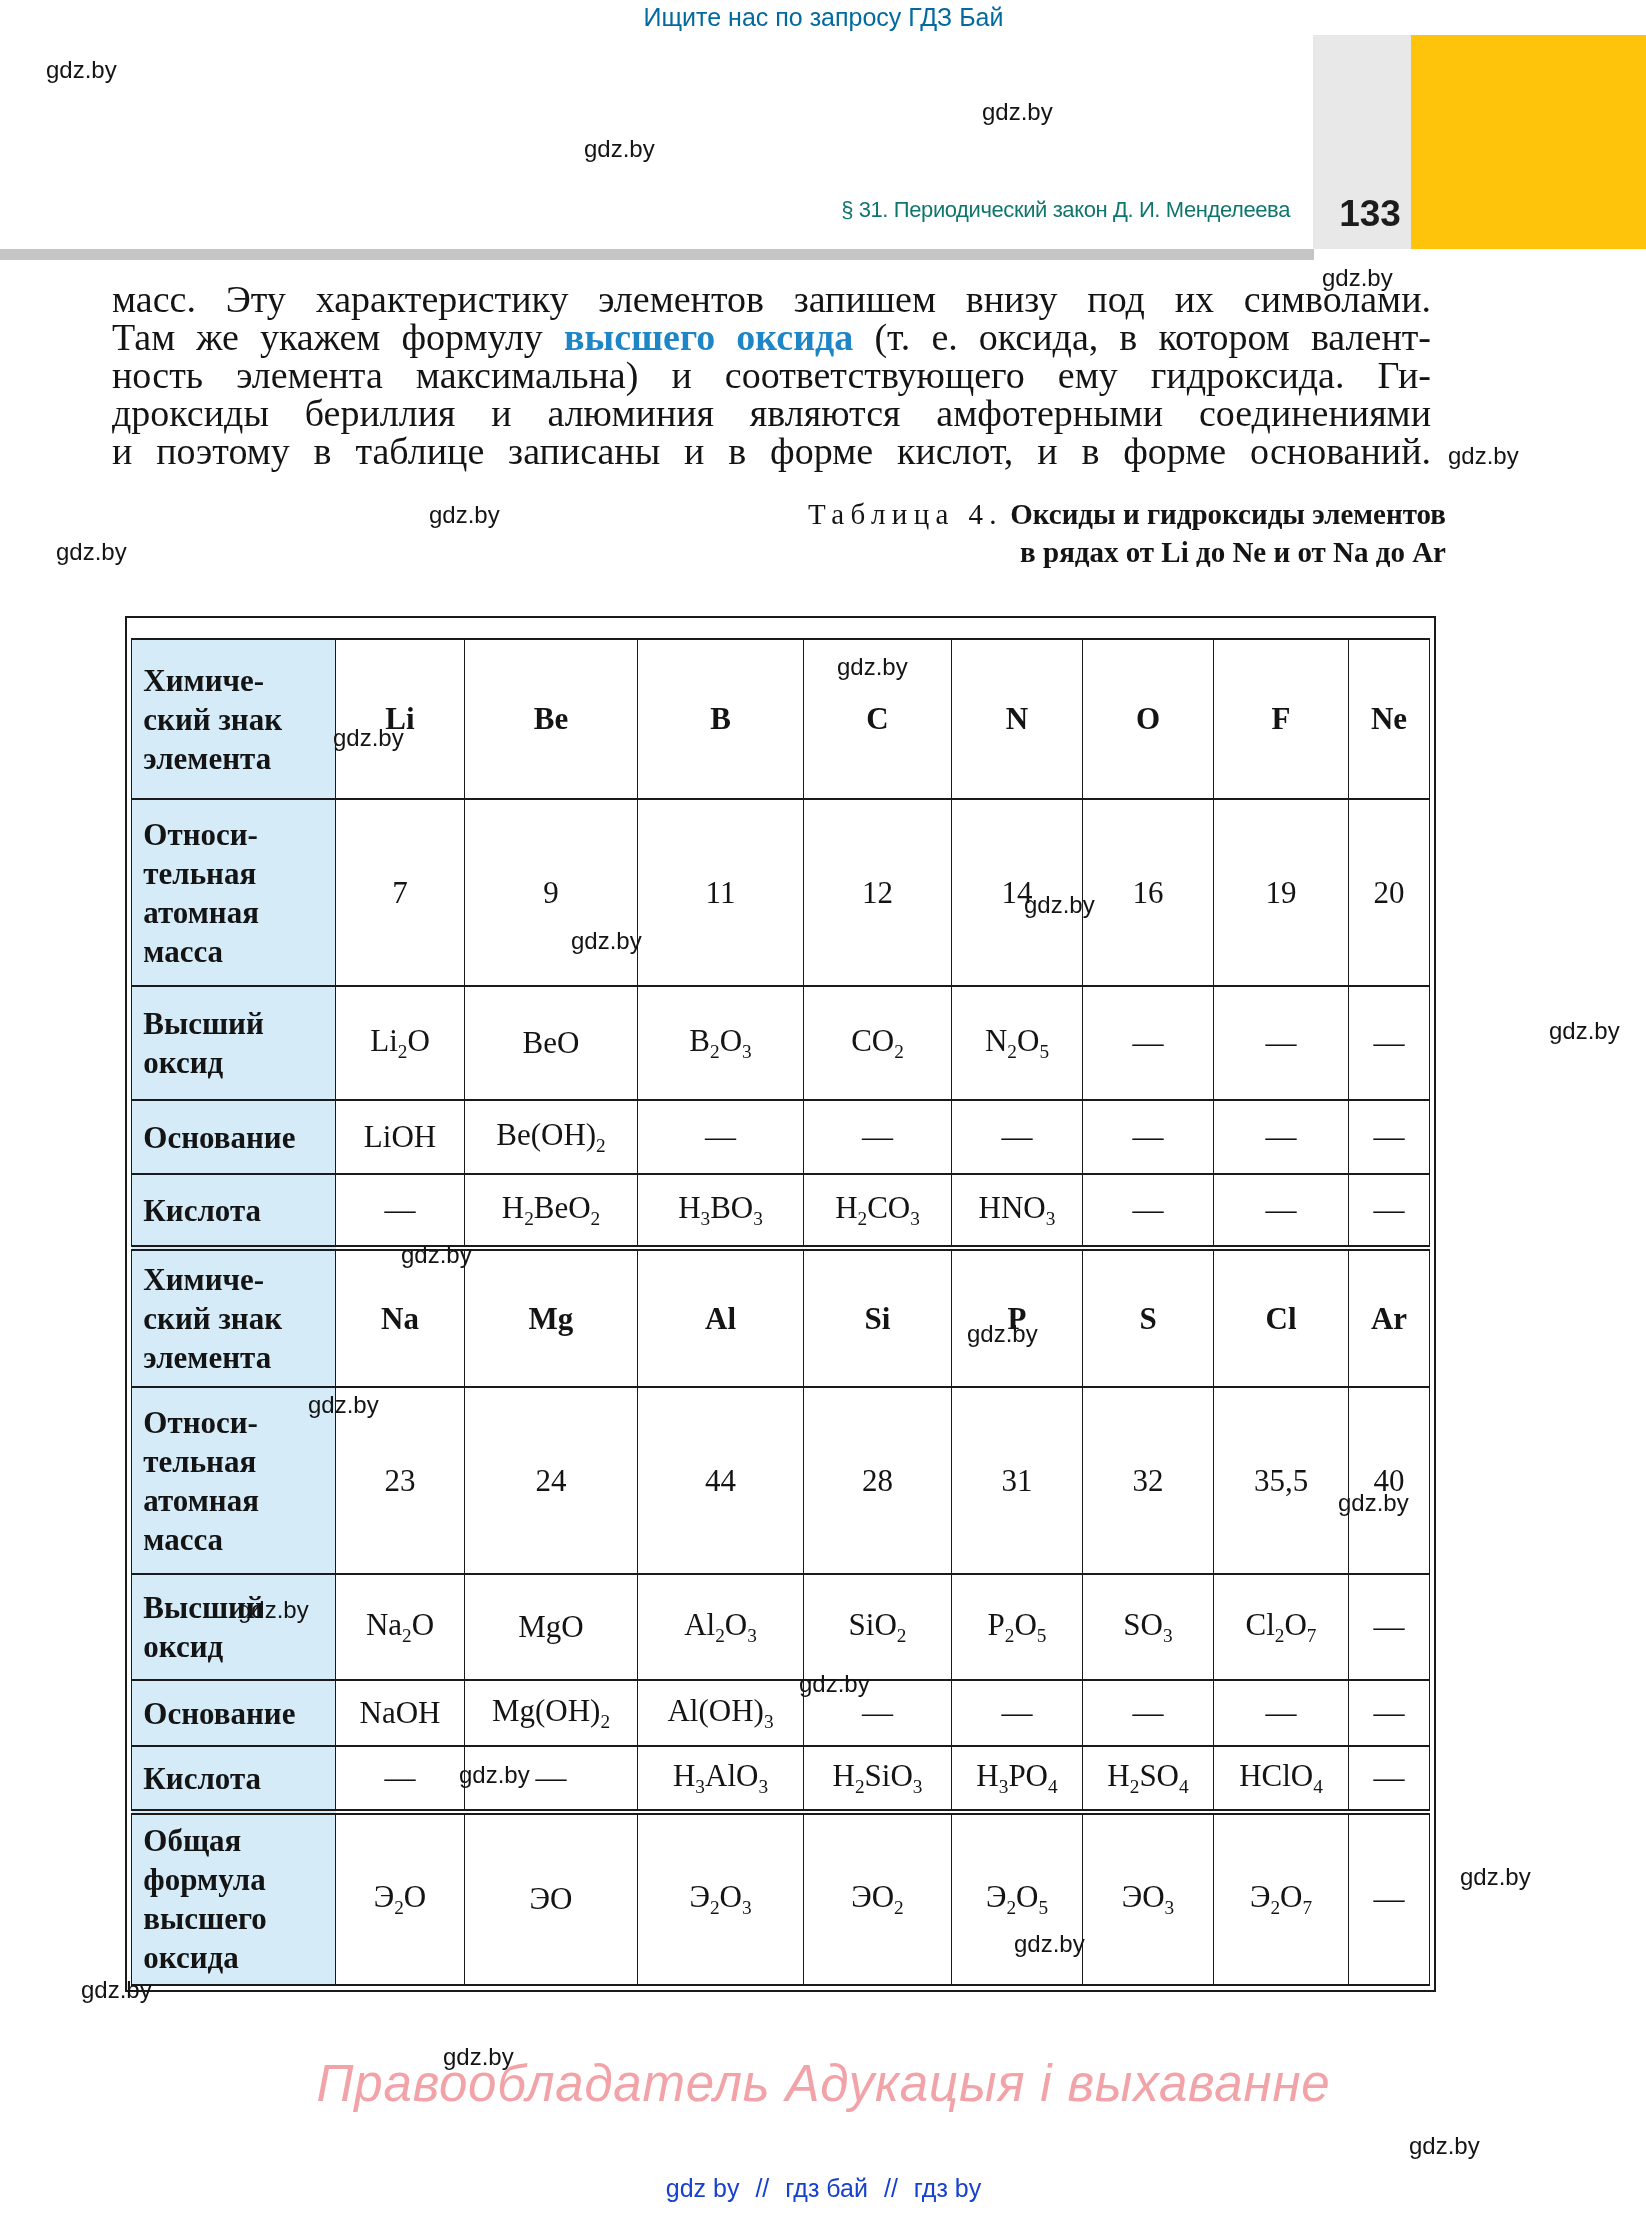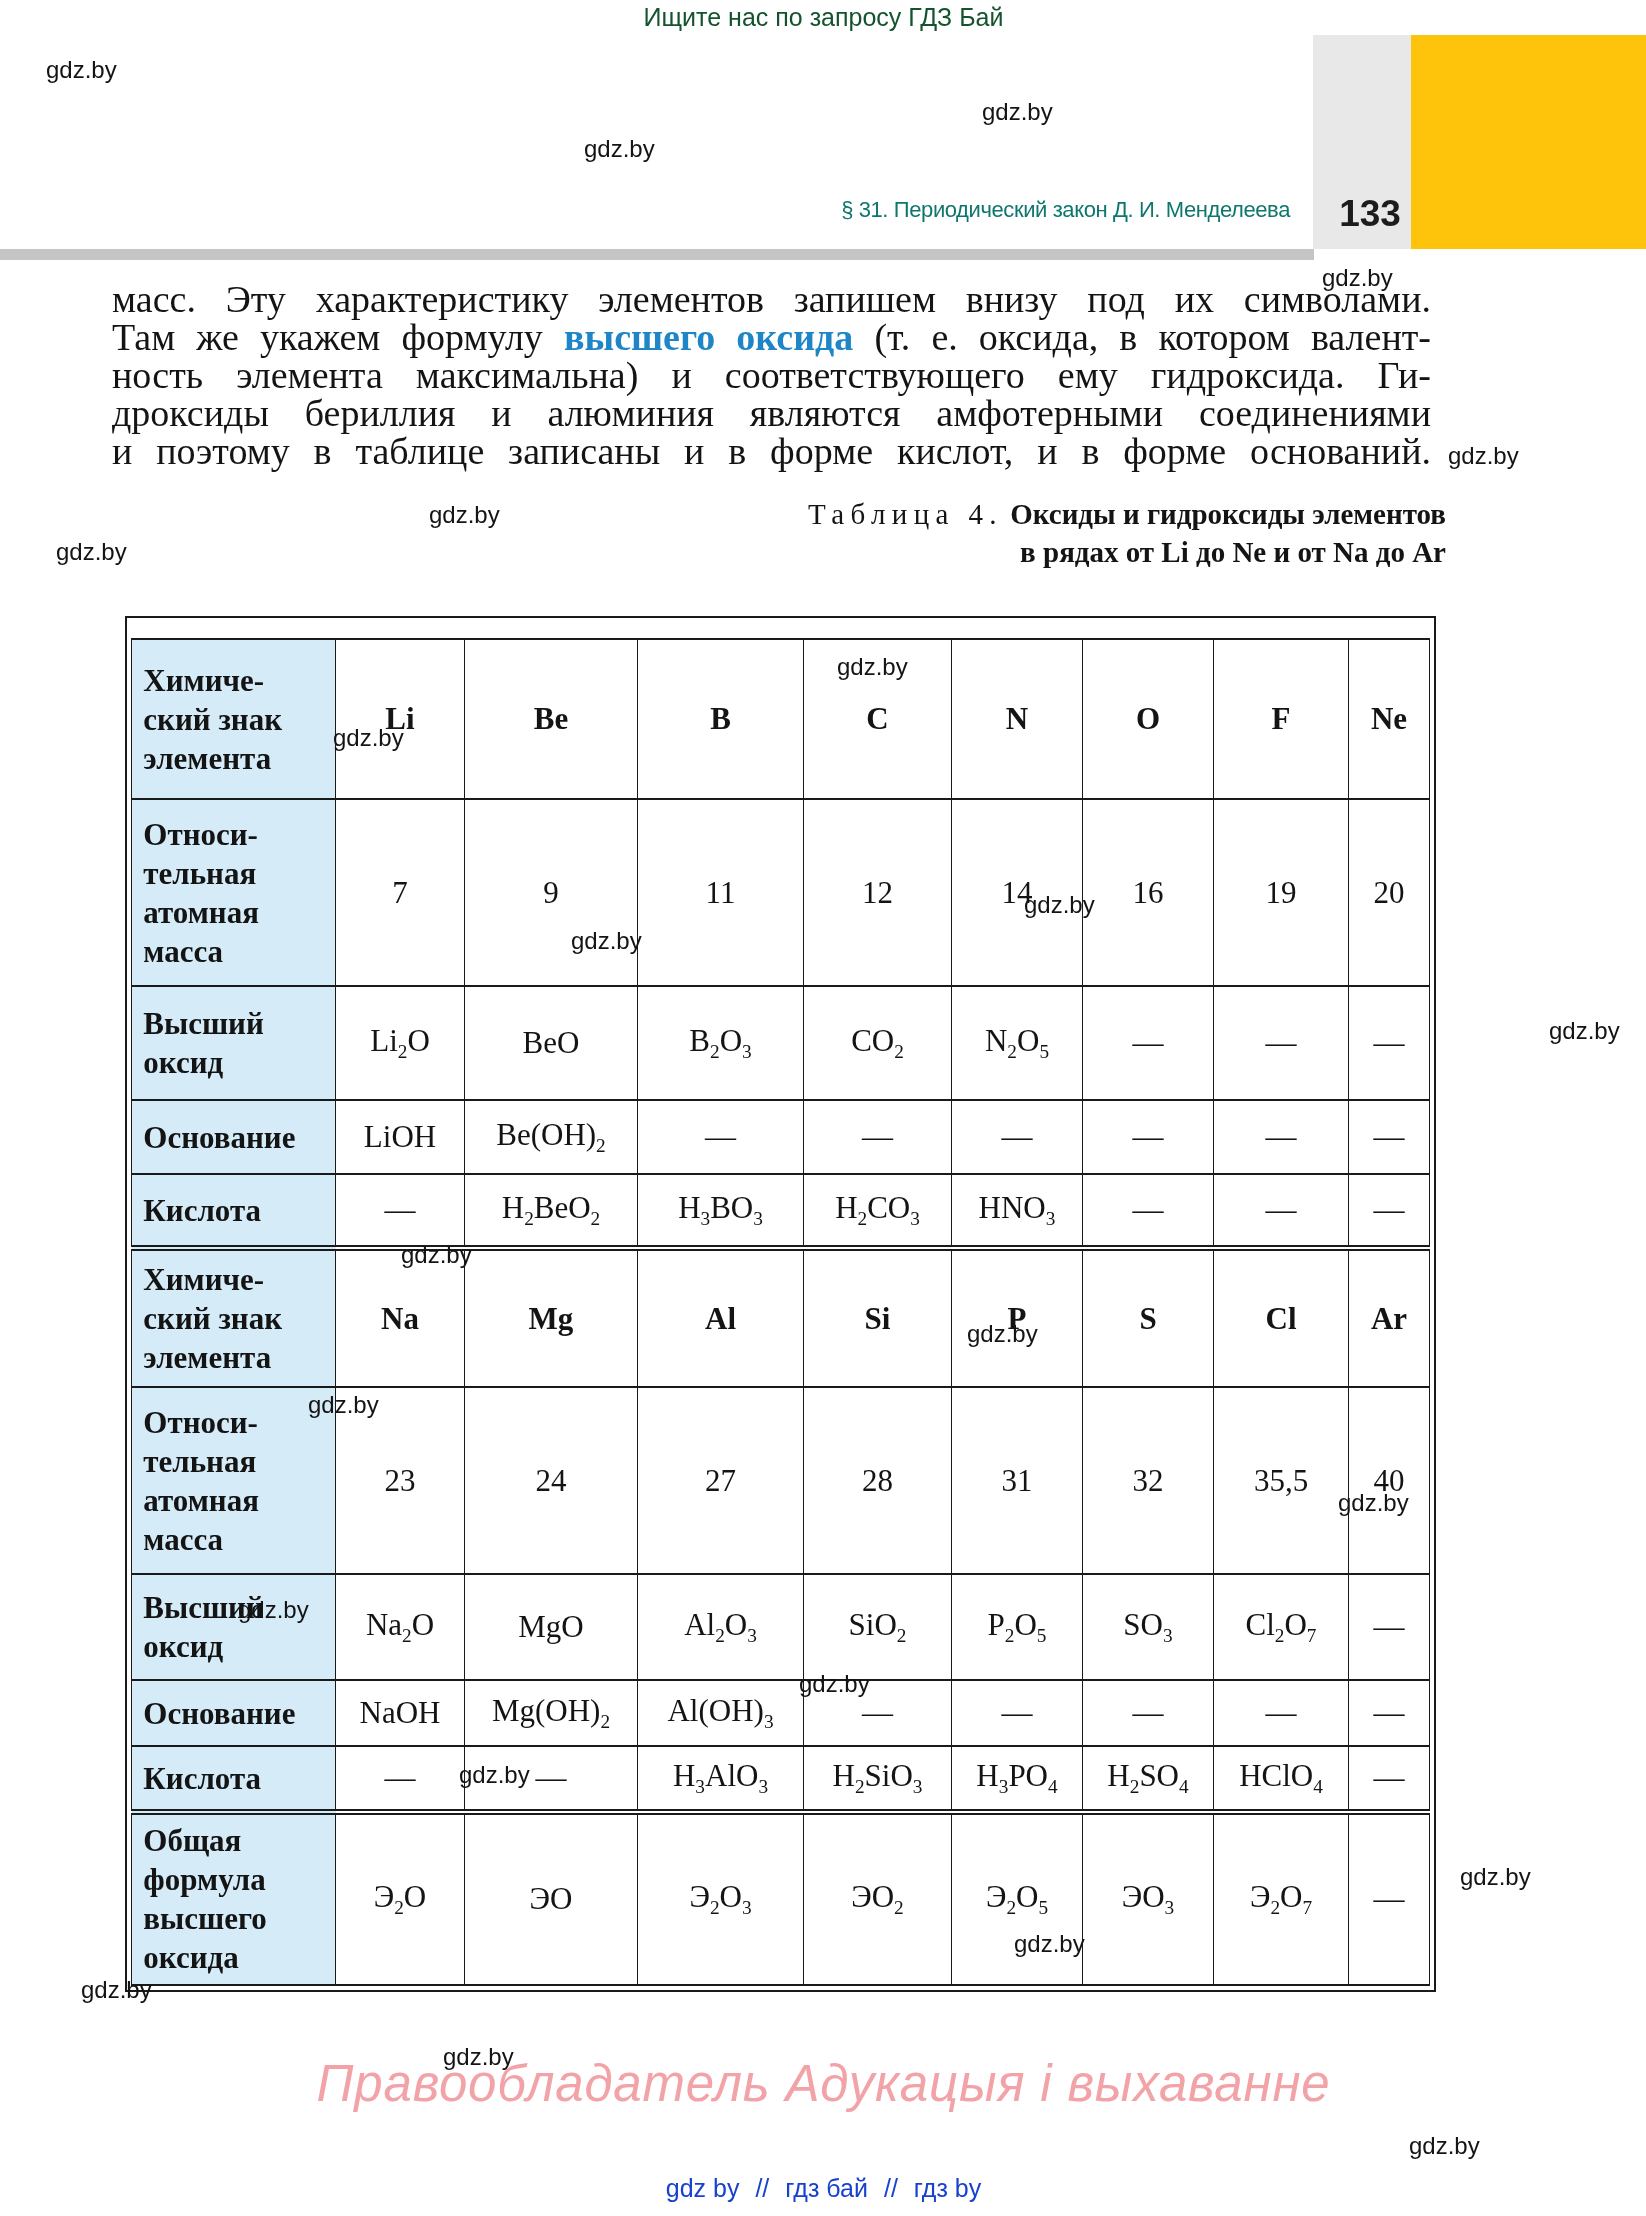--- a/index.html
+++ b/index.html
@@ -4,21 +4,21 @@
 <style>
   html,body{margin:0;padding:0;}
   body{
     width:1647px;height:2216px;position:relative;background:#ffffff;
     font-family:"Liberation Serif", serif;color:#141414;overflow:hidden;
   }
   .abs{position:absolute;}
   
   .promo{
     top:3.2px;left:0;width:100%;text-align:center;
-    font-family:"Liberation Sans", sans-serif;font-size:25px;color:#14532d;
+    font-family:"Liberation Sans", sans-serif;font-size:25px;color:#0369a1;
   }
   
   .yellow-block{left:1410px;top:35px;width:236px;height:214px;background:#fdc40b;}
   .pagenum-box{
     left:1313px;top:35px;width:98px;height:214px;background:#e8e8e8;
     display:flex;align-items:flex-end;justify-content:center;
     padding-bottom:14.5px;box-sizing:border-box;
   }
   .pagenum{
     font-family:"Liberation Sans", sans-serif;font-weight:bold;
@@ -202,21 +202,21 @@
         </tr>
         <tr style="height: 187px;">
           <td class="rowlabel">
             <div>Относи-</div>
             <div>тельная</div>
             <div>атомная</div>
             <div>масса</div>
           </td>
           <td>23</td>
           <td>24</td>
-          <td>27</td>
+          <td>44</td>
           <td>28</td>
           <td>31</td>
           <td>32</td>
           <td>35,5</td>
           <td>40</td>
         </tr>
         <tr style="height: 106px;">
           <td class="rowlabel">
             <div>Высший</div>
             <div>оксид</div>

